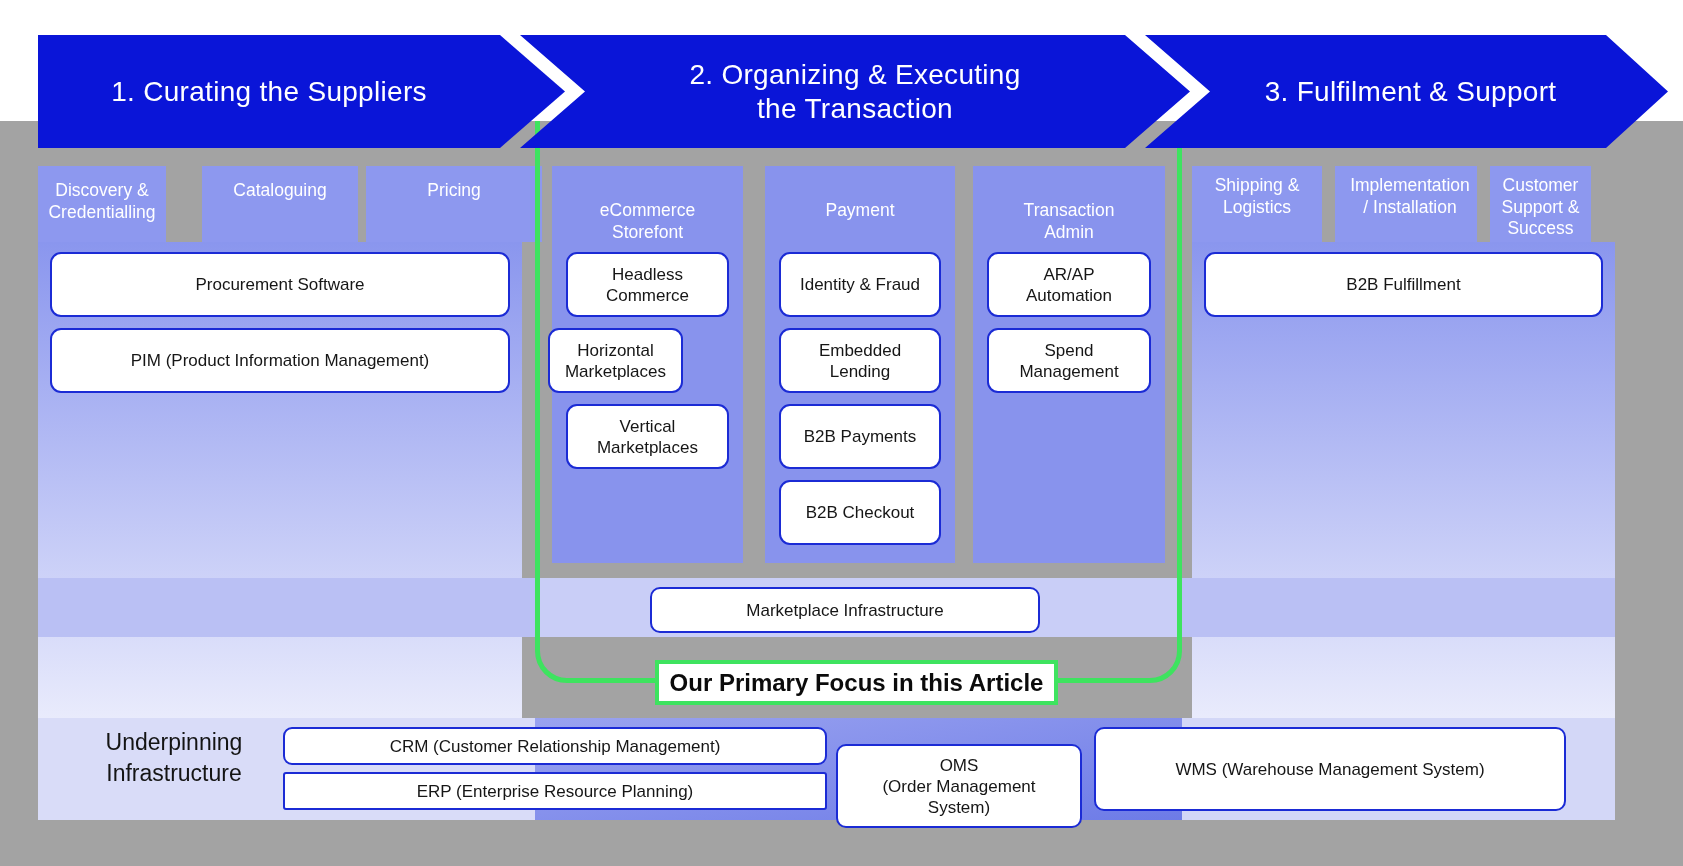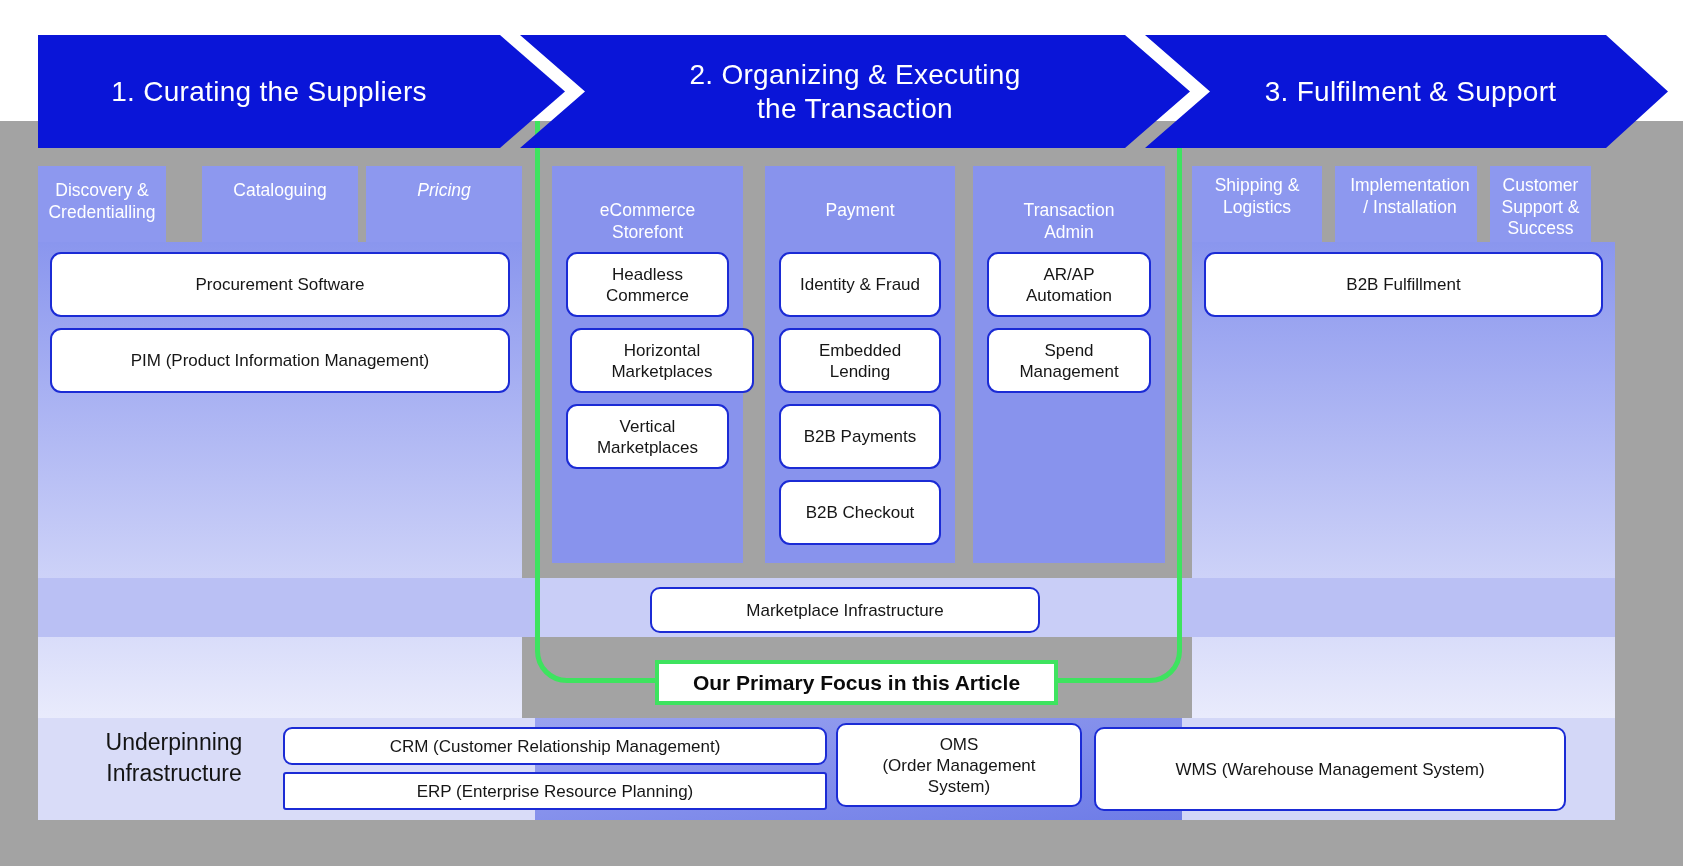--- a/index.html
+++ b/index.html
@@ -17,21 +17,21 @@
   .arrow2{left:520px;width:670px;padding:0 65px;
           clip-path:polygon(0 0,calc(100% - 65px) 0,100% 50%,calc(100% - 65px) 100%,0 100%,65px 50%);}
   .arrow3{left:1145px;width:523px;padding:0 60px 0 68px;
           clip-path:polygon(0 0,calc(100% - 62px) 0,100% 50%,calc(100% - 62px) 100%,0 100%,65px 50%);}
 
   
   .green-rect{left:535px;top:15px;width:647px;height:668px;border:5px solid #3EE35F;
               border-radius:32px;z-index:3;background:transparent;}
   .focus-label{left:655px;top:660px;width:403px;height:45px;background:#ffffff;
                border:4px solid #3EE35F;z-index:6;display:flex;align-items:center;justify-content:center;
-               font-size:21px;font-weight:700;color:#0b0b0b;}
+               font-size:24px;font-weight:700;color:#0b0b0b;}
 
   
   .hdr{top:166px;height:76px;background:#8D98EF;color:#ffffff;z-index:1;
        font-size:17.5px;line-height:22px;text-align:center;white-space:pre-line;padding-top:13px;}
   .hdr3{padding-top:9px;line-height:21.5px;}
 
   
   .grad{top:242px;height:476px;z-index:1;
         background:linear-gradient(180deg,#8A96EE 0%,#E9EBFC 100%);}
 
@@ -75,32 +75,32 @@
     <span>2. Organizing &amp; Executing
 the Transaction</span>
   </div>
   <div class="abs arrow arrow3">
     <span>3.  Fulfilment &amp; Support</span>
   </div>
 
   <div class="abs hdr" style="left:38px;width:128px;">Discovery &amp;
 Credentialling</div>
   <div class="abs hdr" style="left:202px;width:156px;">Cataloguing</div>
-  <div class="abs hdr" style="left:366px;width:156px;font-style:italic;">Pricing</div>
+  <div class="abs hdr" style="left:366px;width:176px;">Pricing</div>
   <div class="abs grad" style="left:38px;width:484px;"></div>
   <div class="abs wbox" style="left:50px;top:252px;width:460px;height:65px;">Procurement Software</div>
   <div class="abs wbox" style="left:50px;top:328px;width:460px;height:65px;">PIM (Product Information Management)</div>
 
   <div class="abs panel" style="left:552px;width:191px;">
     <div class="panel-hdr">eCommerce
 Storefont</div>
   </div>
   <div class="abs wbox" style="left:566px;top:252px;width:163px;height:65px;">Headless
 Commerce</div>
-  <div class="abs wbox" style="left:570px;top:328px;width:184px;height:65px;text-align:center;">Horizontal
+  <div class="abs wbox" style="left:548px;top:328px;width:135px;height:65px;text-align:center;">Horizontal
 Marketplaces</div>
   <div class="abs wbox" style="left:566px;top:404px;width:163px;height:65px;">Vertical
 Marketplaces</div>
 
   <div class="abs panel" style="left:765px;width:190px;">
     <div class="panel-hdr">Payment</div>
   </div>
   <div class="abs wbox" style="left:779px;top:252px;width:162px;height:65px;">Identity &amp; Fraud</div>
   <div class="abs wbox" style="left:779px;top:328px;width:162px;height:65px;">Embedded
 Lending</div>
@@ -135,18 +135,18 @@
     <span>Our Primary Focus in this Article</span>
   </div>
 
   <div class="abs band-seg bb-left"></div>
   <div class="abs band-seg bb-mid"></div>
   <div class="abs band-seg bb-right"></div>
   <div class="abs infra-label">Underpinning
 Infrastructure</div>
   <div class="abs wbox z3" style="left:283px;top:727px;width:544px;height:38px;border-radius:9px;">CRM (Customer Relationship Management)</div>
   <div class="abs wbox z3" style="left:283px;top:772px;width:544px;height:38px;border-radius:3px;">ERP (Enterprise Resource Planning)</div>
-  <div class="abs wbox z3" style="left:836px;top:723px;width:246px;height:84px;border-radius:10px;">OMS
+  <div class="abs wbox z3" style="left:836px;top:744px;width:246px;height:84px;border-radius:10px;">OMS
 (Order Management
 System)</div>
   <div class="abs wbox z3" style="left:1094px;top:727px;width:472px;height:84px;border-radius:10px;">WMS (Warehouse Management System)</div>
 
 </div>
 
 </body></html>

